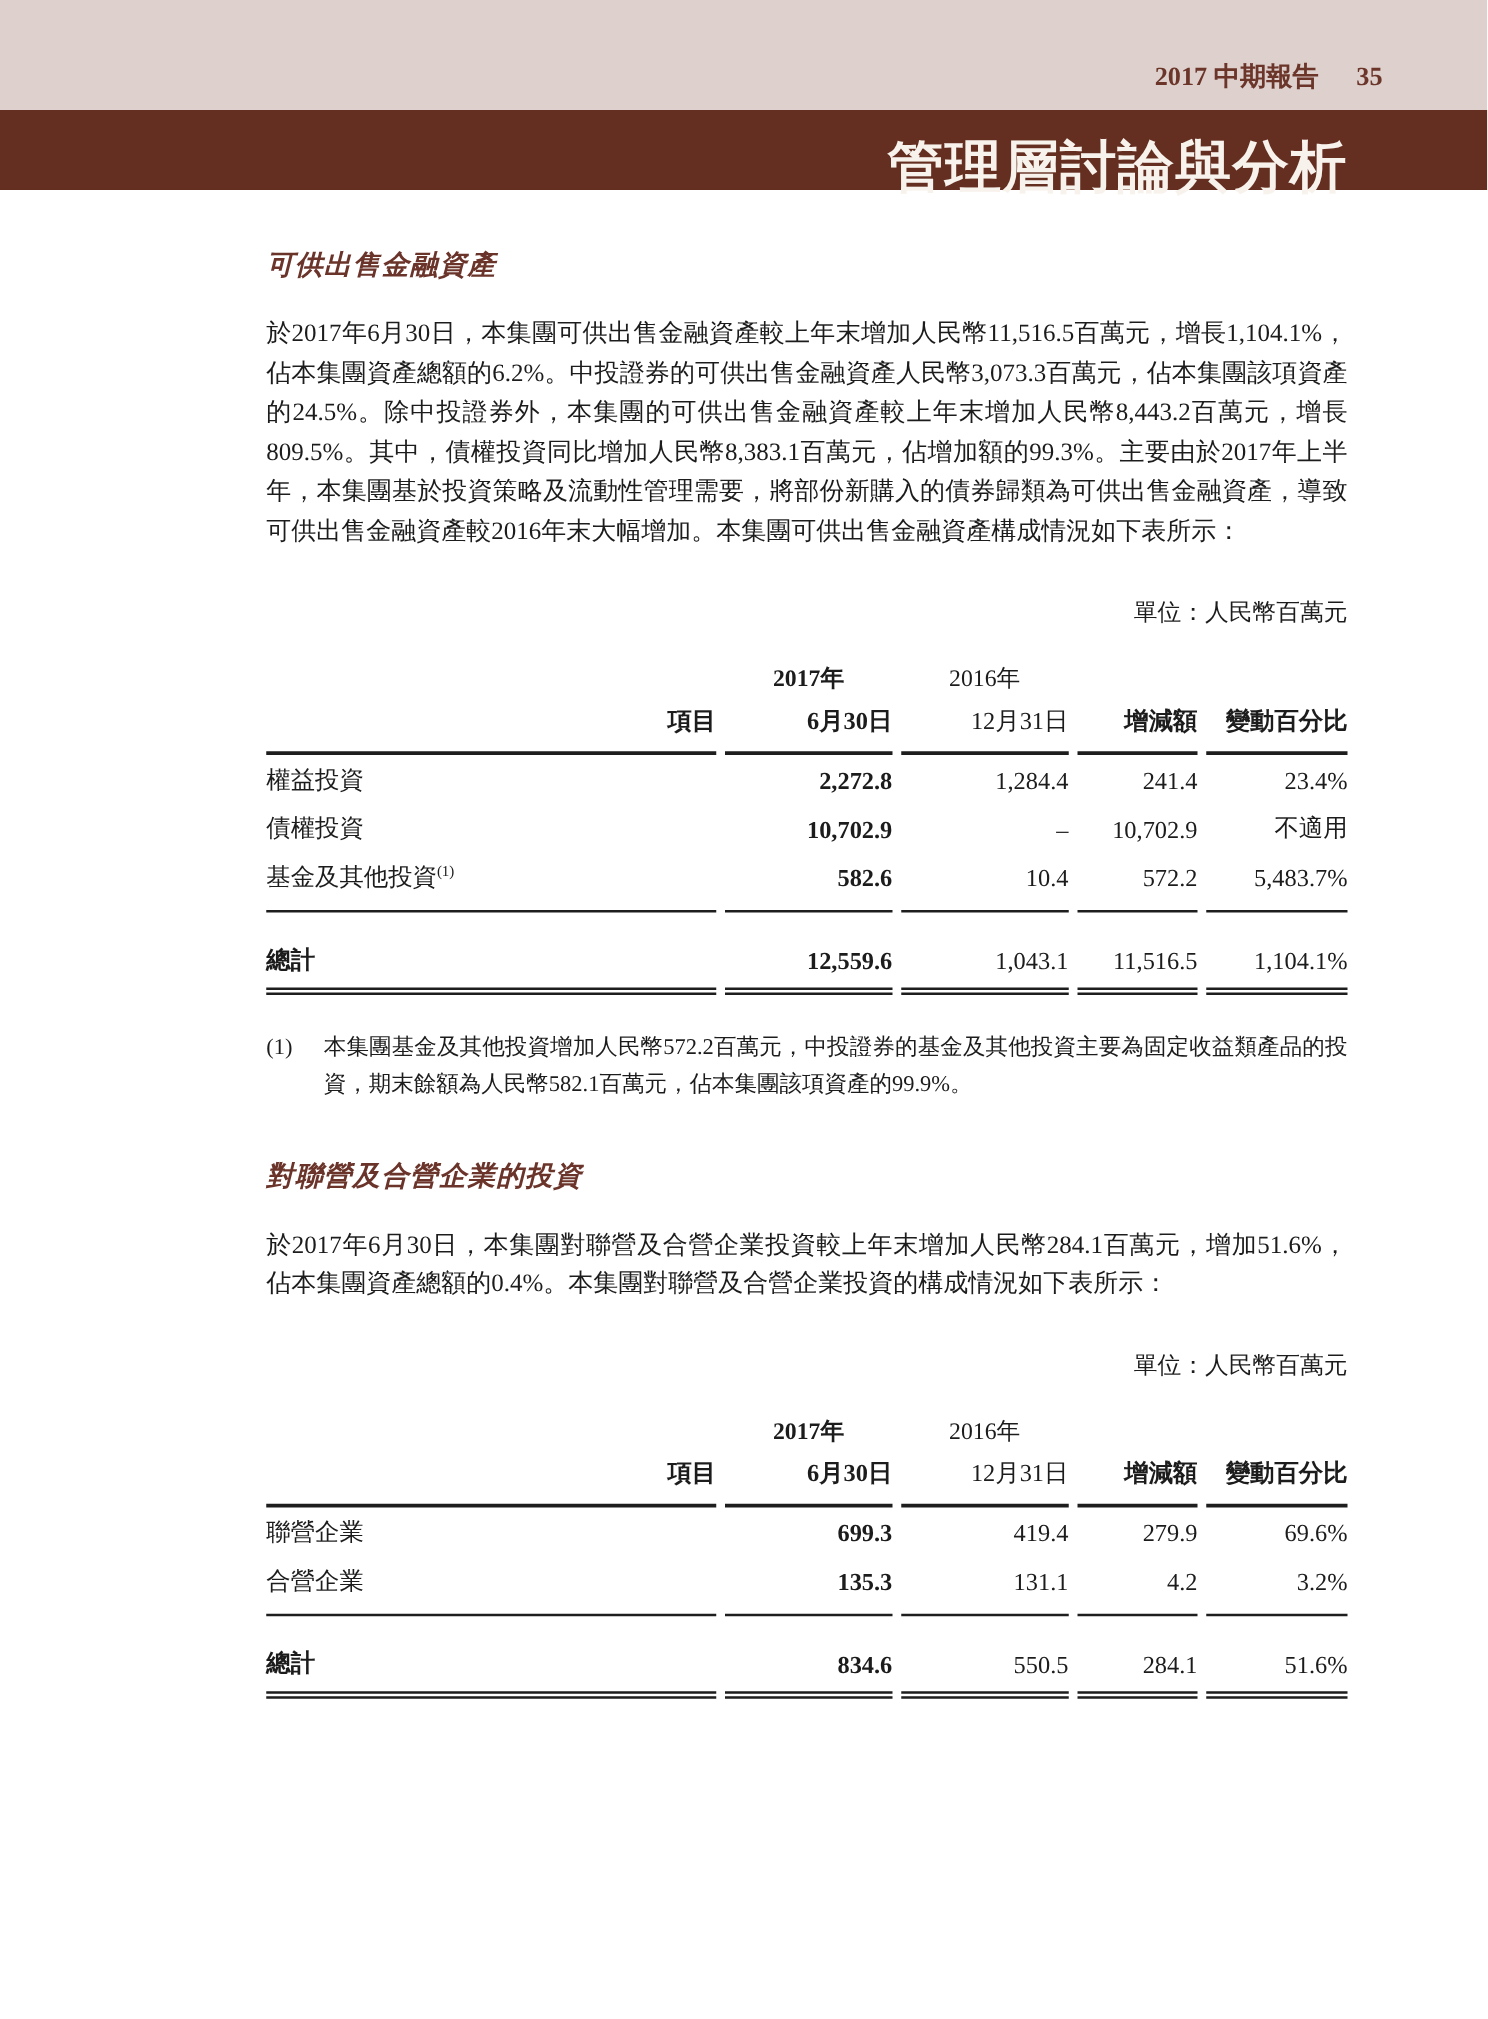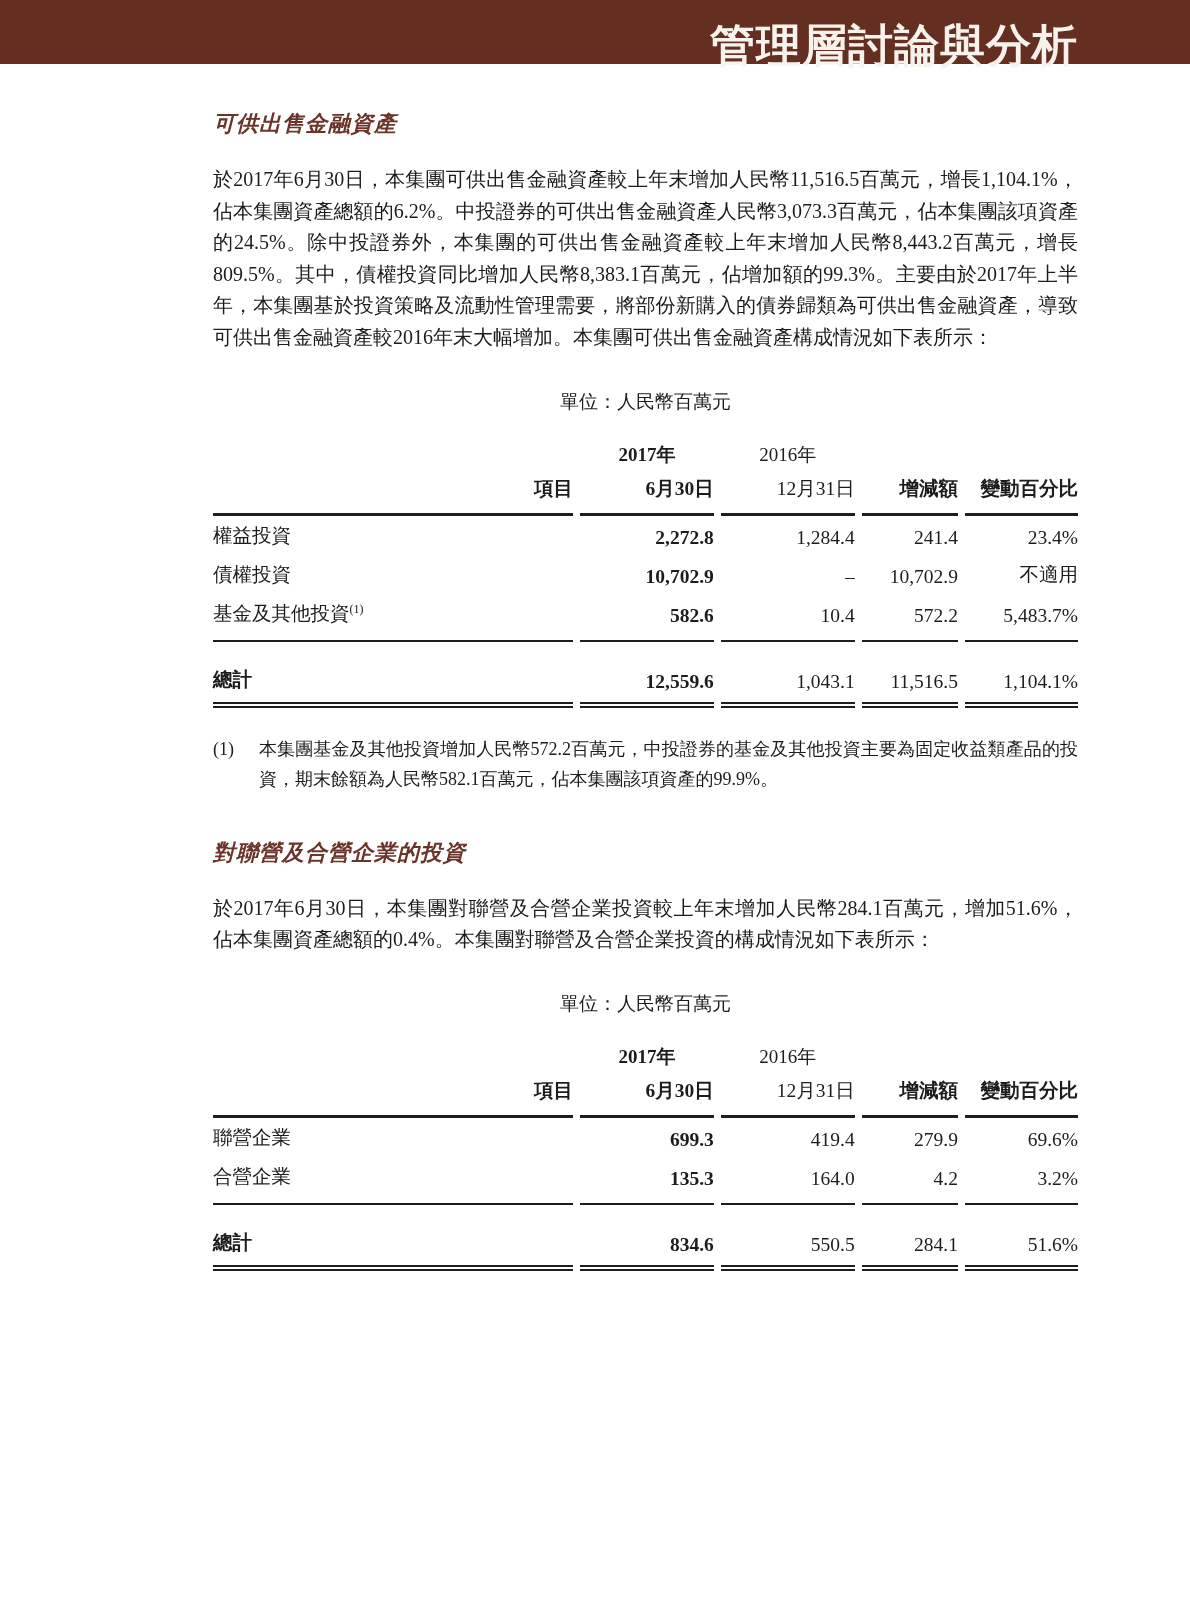--- a/index.html
+++ b/index.html
@@ -57,21 +57,21 @@
     letter-spacing: 1px;
   }
   .body-par {
     margin-top: 25px;
     font-size: 20px;
     line-height: 31.6px;
     text-align: justify;
   }
   .unit-label {
     margin-top: 35px;
-    text-align: center;
+    text-align: right;
     font-size: 19px;
   }
   
   .fin-table {
     margin-top: 22px;
     width: calc(100% + 14px);
     margin-left: -7px;
     border-collapse: separate;
     border-spacing: 7px 0;
     font-size: 19.5px;
@@ -109,20 +109,25 @@
   }
   .footnote .fn-marker { flex: 0 0 46px; }
   .footnote .fn-text { flex: 1; text-align: justify; }
   .sec2 { margin-top: 44px; }
 </style>
 </head>
 <body>
 
 <div class="page">
 
+  <div class="band-top">
+    <div class="running-head">
+      <span>2017 中期報告</span><span class="pageno">35</span>
+    </div>
+  </div>
 
   <div class="band-title">
     <span>管理層討論與分析</span>
   </div>
 
   <div class="content">
 
     <h2 class="sec-heading">可供出售金融資產</h2>
 
     <p class="body-par">於2017年6月30日，本集團可供出售金融資產較上年末增加人民幣11,516.5百萬元，增長1,104.1%，佔本集團資產總額的6.2%。中投證券的可供出售金融資產人民幣3,073.3百萬元，佔本集團該項資產的24.5%。除中投證券外，本集團的可供出售金融資產較上年末增加人民幣8,443.2百萬元，增長809.5%。其中，債權投資同比增加人民幣8,383.1百萬元，佔增加額的99.3%。主要由於2017年上半年，本集團基於投資策略及流動性管理需要，將部份新購入的債券歸類為可供出售金融資產，導致可供出售金融資產較2016年末大幅增加。本集團可供出售金融資產構成情況如下表所示：</p>
@@ -220,21 +225,21 @@
         <tr class="data-row first-data">
           <td><span>聯營企業</span></td>
           <td class="num b">699.3</td>
           <td class="num">419.4</td>
           <td class="num">279.9</td>
           <td class="num">69.6%</td>
         </tr>
         <tr class="data-row last-data">
           <td><span>合營企業</span></td>
           <td class="num b">135.3</td>
-          <td class="num">164.0</td>
+          <td class="num">131.1</td>
           <td class="num">4.2</td>
           <td class="num">3.2%</td>
         </tr>
         <tr class="total-row">
           <td class="b">總計</td>
           <td class="num b">834.6</td>
           <td class="num">550.5</td>
           <td class="num">284.1</td>
           <td class="num">51.6%</td>
         </tr>

